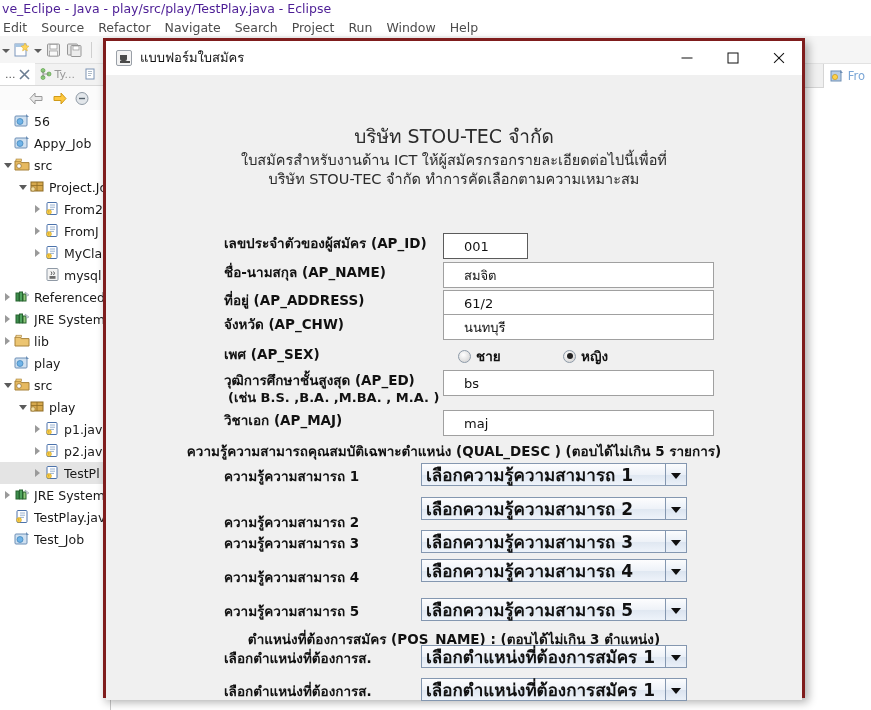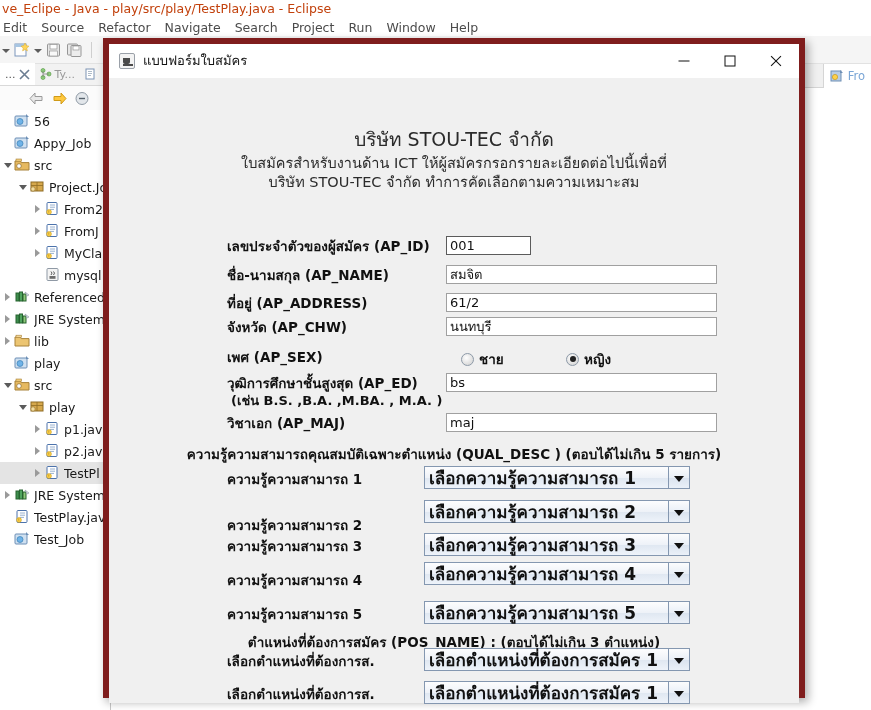--- a/index.html
+++ b/index.html
@@ -12,21 +12,21 @@
   }
   #root { position: relative; width: 871px; height: 710px; }
 
   
   .eclipse {
     position: absolute; inset: 0;
     background: #ffffff;
   }
   .ide-title {
     position: absolute; left: 0; top: 0; width: 803px; height: 18px;
-    font-size: 12.5px; color: #c2410c;
+    font-size: 12.5px; color: #4c1d95;
     padding-left: 2px; line-height: 18px; white-space: nowrap;
     background: #ffffff;
   }
   .ide-menubar {
     position: absolute; left: 0; top: 18px; width: 871px; height: 18px;
     background: #ffffff;
     display: flex; align-items: center; gap: 14px;
     padding-left: 3px; font-size: 12.5px; color: #4b4b4b;
     white-space: nowrap;
   }
@@ -117,21 +117,21 @@
   .vert-rule {
     position: absolute; left: 110px; top: 64px; bottom: 0; width: 1px;
     background: #c7c7c7;
   }
 
   
   .dialog {
     position: absolute; left: 103px; top: 38px;
     width: 702px; height: 660px;
     background: #f0f0f0;
-    border: 6px solid #7f1d1d;
+    border: 3px solid #7f1d1d;
     box-shadow: 3px 4px 9px rgba(0,0,0,.33);
   }
   .dlg-titlebar {
     height: 34px; background: #ffffff;
     display: flex; align-items: center;
     border-bottom: 1px solid #ffffff;
   }
   .dlg-icon {
     width: 16px; height: 16px; margin-left: 10px; margin-right: 8px;
     position: relative; background: #f3f3f3;
@@ -174,24 +174,24 @@
     text-align: center; font-size: 14.5px; color: #2b2b2b; line-height: 19px;
   }
   .lbl {
     position: absolute; font-size: 13.5px; color: #111; font-weight: bold;
     white-space: nowrap; line-height: 22px;
   }
   .lbl-sub { font-weight: bold; font-size: 13px; }
 
   input.txt {
     position: absolute;
-    height: 19px; background: #ffffff;
+    height: 26px; background: #ffffff;
     border: 1px solid #a0a0a0;
     font-family: "DejaVu Sans", "Liberation Sans", sans-serif;
-    font-size: 13px; color: #111; padding: 0 3px; outline: none;
+    font-size: 13px; color: #111; padding: 0 20px; outline: none;
   }
   input.txt.focus { border-color: #5b5b5b; }
 
   .radio-wrap { position: absolute; display: flex; align-items: center; gap: 5px; }
   .radio {
     width: 13px; height: 13px; border-radius: 50%;
     background: radial-gradient(circle at 40% 35%, #ffffff, #dcdcdc 70%);
     border: 1px solid #8d9aa8; position: relative; flex: 0 0 13px;
   }
   .radio.on::after {

